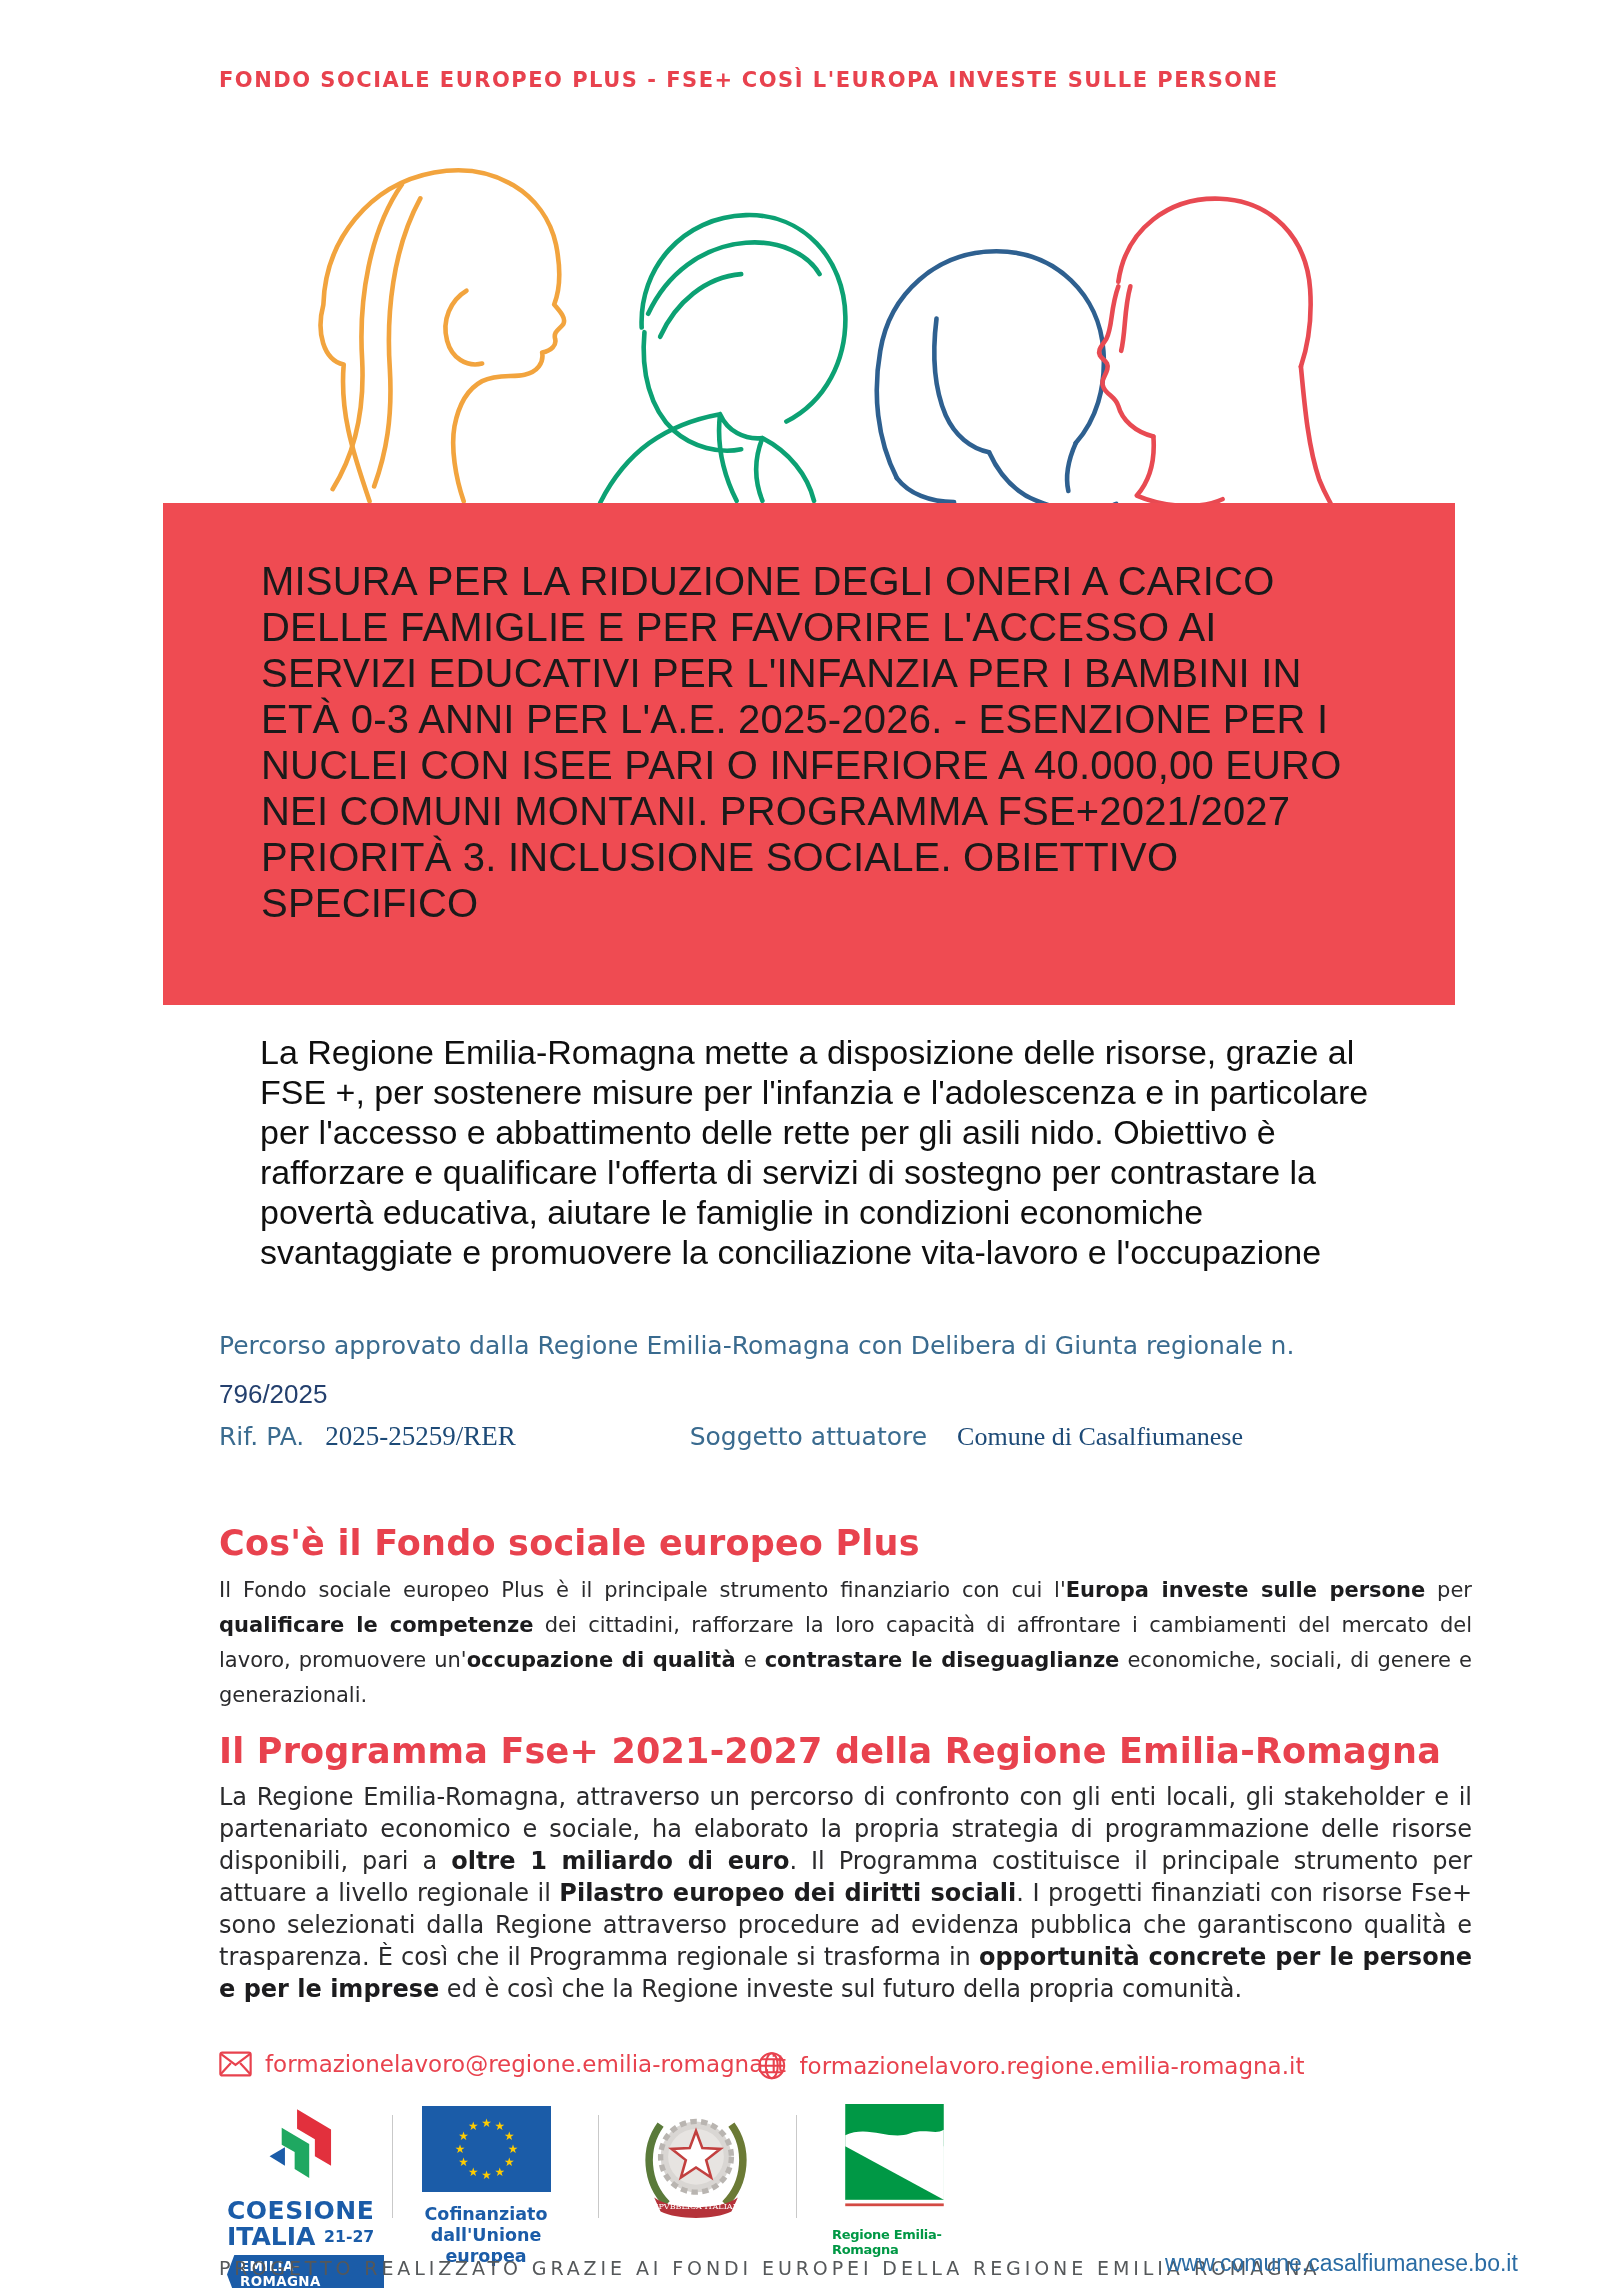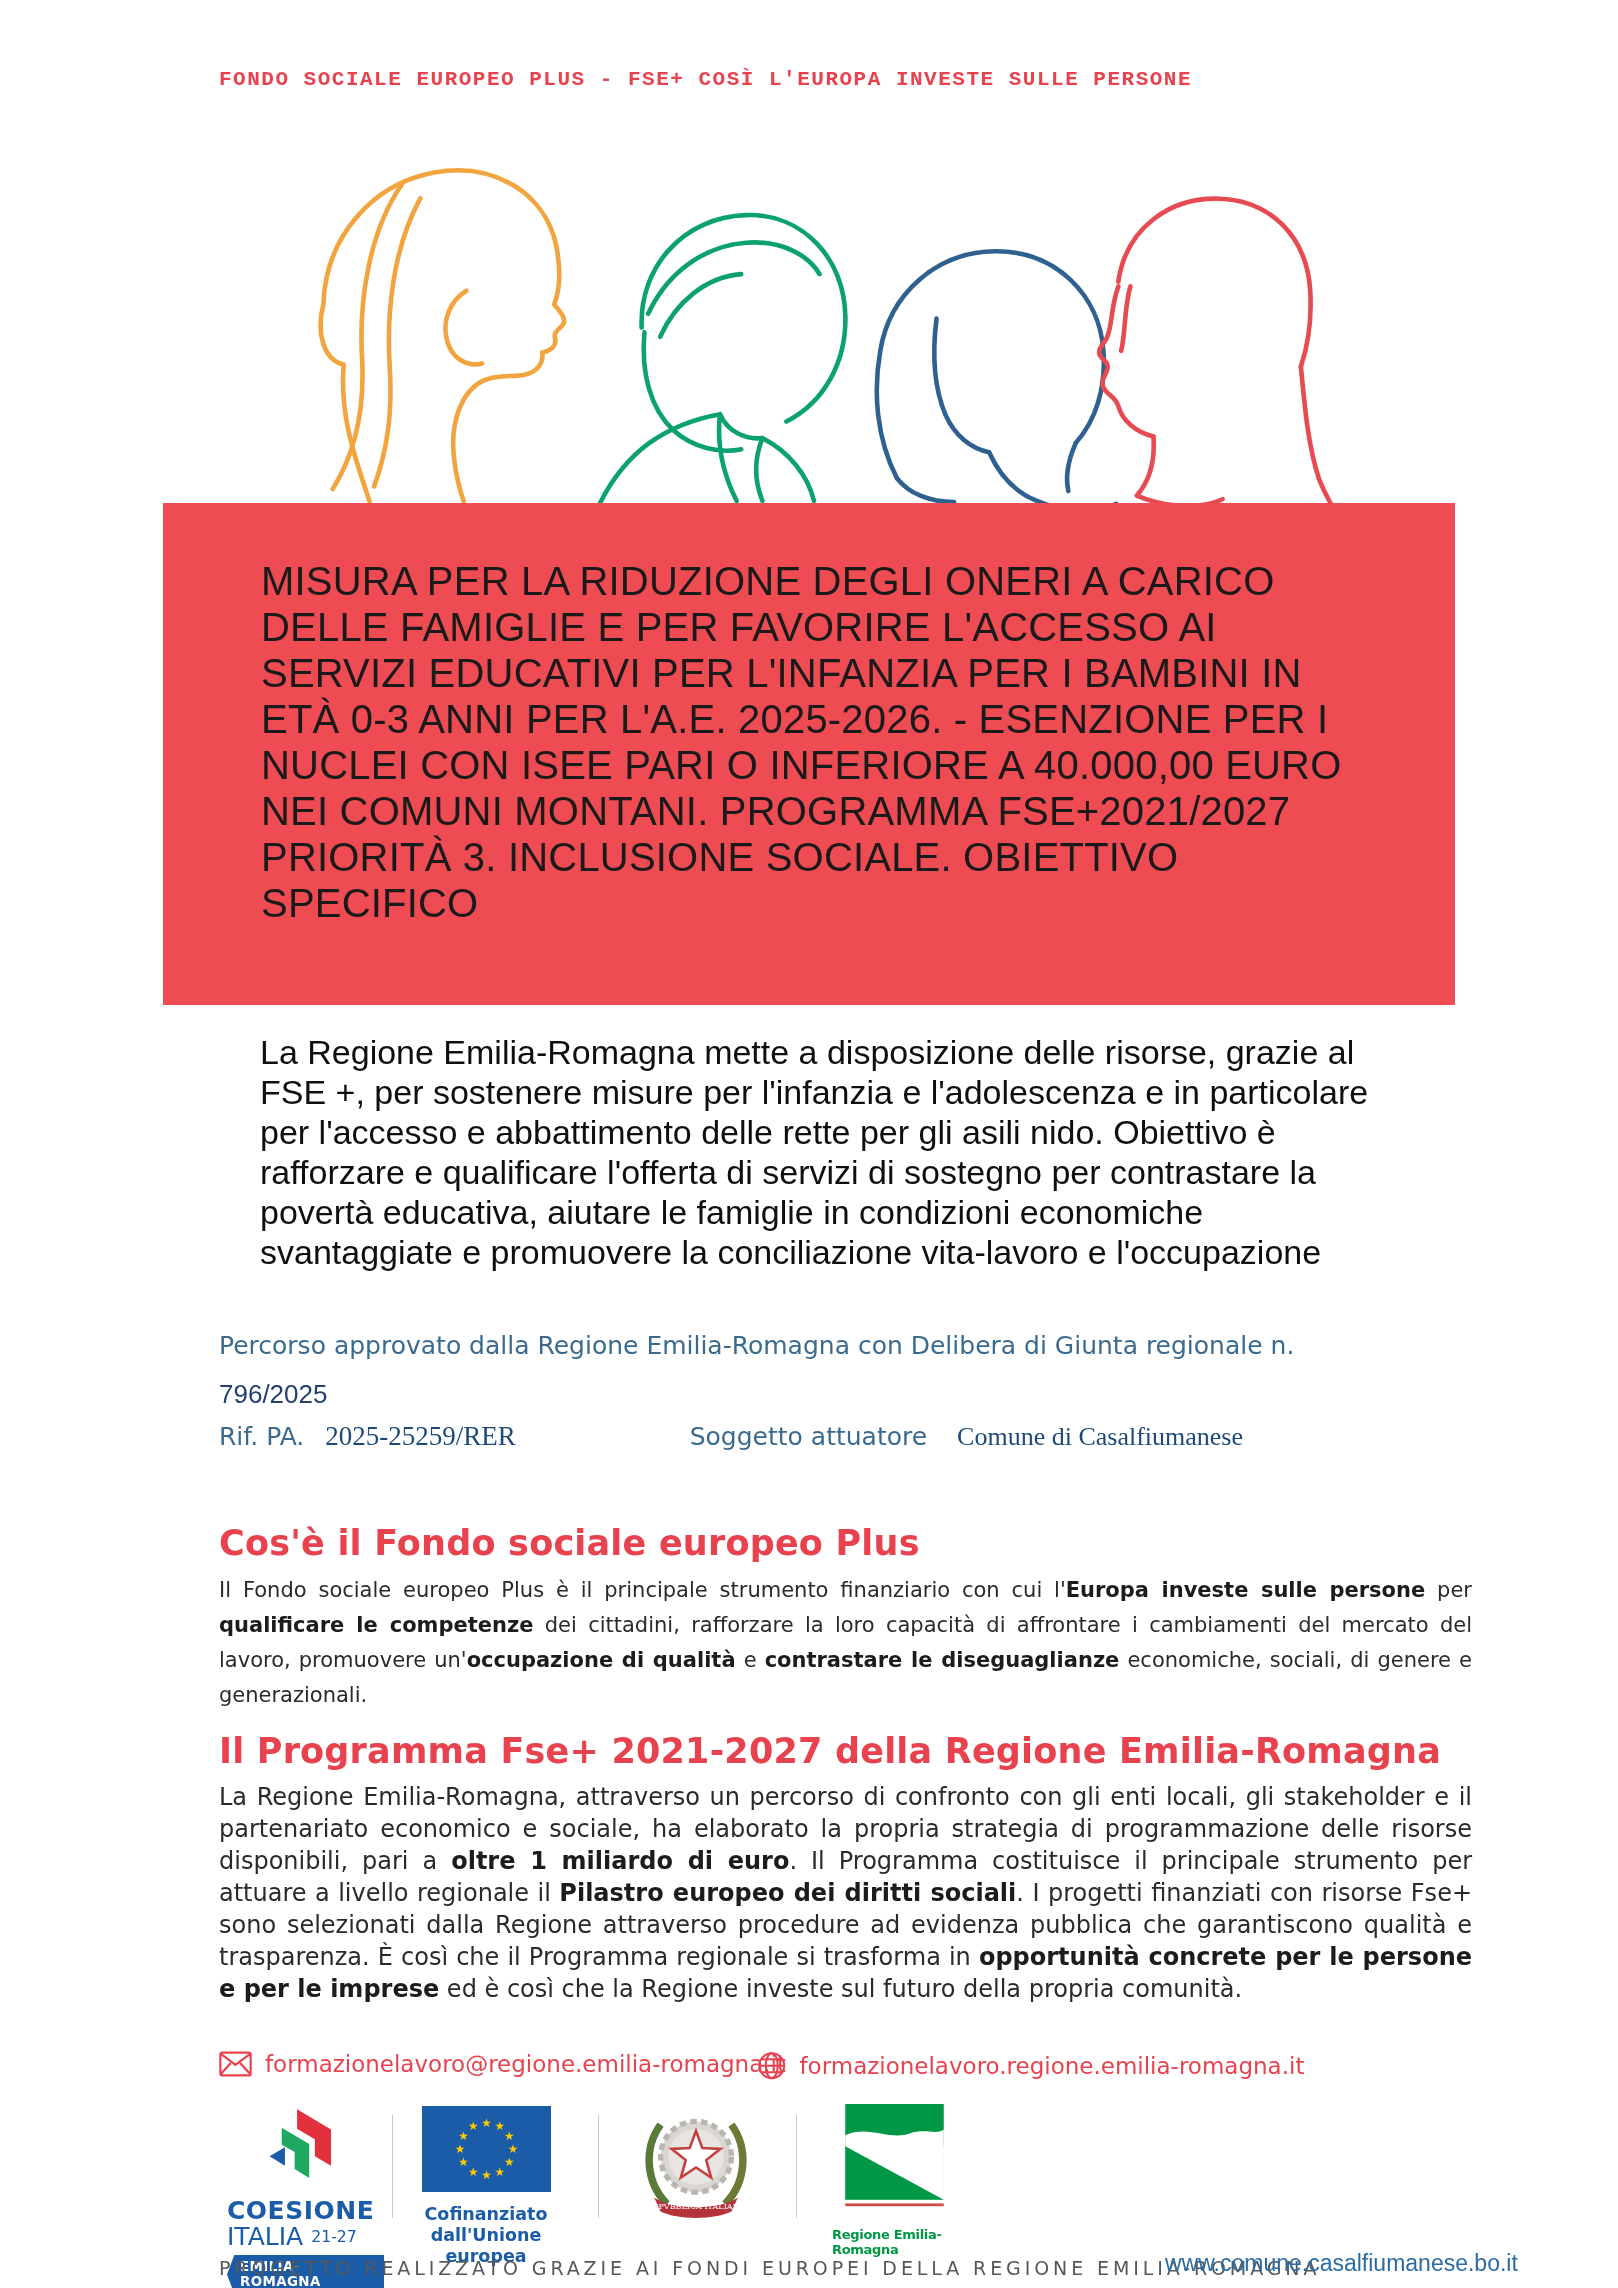--- a/index.html
+++ b/index.html
@@ -5,21 +5,21 @@
   html,body{margin:0;padding:0;}
   body{
     width:1619px;height:2289px;position:relative;background:#ffffff;
     font-family:"DejaVu Sans",sans-serif;overflow:hidden;
     -webkit-font-smoothing:antialiased;
   }
   .abs{position:absolute;}
 
   
   .top-header{left:219px;top:68px;font-size:21px;letter-spacing:1.5px;
-    color:var(--accent-red,#E8424E);white-space:nowrap;font-family:Liberation Mono, monospace;}
+    color:var(--accent-red,#E8424E);white-space:nowrap;}
   .top-header .hdr-regular{font-weight:600;}
   .top-header .hdr-bold{font-weight:800;}
 
   
   .illus svg{display:block;}
   .illus path{fill:none;stroke-linecap:round;stroke-linejoin:round;}
 
   
   .banner{left:163px;top:503px;width:1292px;height:502px;
     background:var(--banner-bg,#EF4B52);box-sizing:border-box;
@@ -62,21 +62,21 @@
     align-items:center;gap:13px;}
   .contact-email{left:219px;}
   .contact-web{left:757px;}
   .contact svg{display:block;}
 
   
   .logo-divider{width:0.9px;height:103px;background:#c9c9c9;top:2115px;}
   .coesione{left:227px;top:2106px;width:157px;text-align:left;}
   .coesione .mark{margin-left:28px;}
   .coesione .t1{font-size:25px;font-weight:800;color:var(--eu-blue,#1B5CA8);line-height:26px;letter-spacing:0.5px;}
-  .coesione .t2{font-size:25px;font-weight:400;color:var(--eu-blue,#1B5CA8);line-height:26px;}
+  .coesione .t2{font-size:25px;font-weight:700;color:var(--eu-blue,#1B5CA8);line-height:26px;}
   .coesione .t2 .small{font-size:15.7px;vertical-align:2.8px;letter-spacing:0;}
   .coesione .er-banner{margin-top:4.6px;background:var(--eu-blue,#1B5CA8);color:#fff;
     font-size:13.4px;font-weight:700;padding:4.6px 9.2px 4.6px 13px;display:inline-block;
     clip-path:polygon(7.4px 0,100% 0,100% 100%,7.4px 100%,0 50%);letter-spacing:0.4px;}
   .eu-logo{left:417px;top:2106px;width:138px;text-align:center;}
   .eu-caption{margin-top:9.2px;font-size:17.5px;line-height:21px;font-weight:700;
     color:var(--eu-blue,#1B5CA8);}
   .emblem{left:637px;top:2101px;}
   .er-logo{left:832px;top:2104px;width:125px;}
   .er-caption{margin-top:3.7px;font-size:13px;font-weight:700;color:var(--er-green,#009845);

